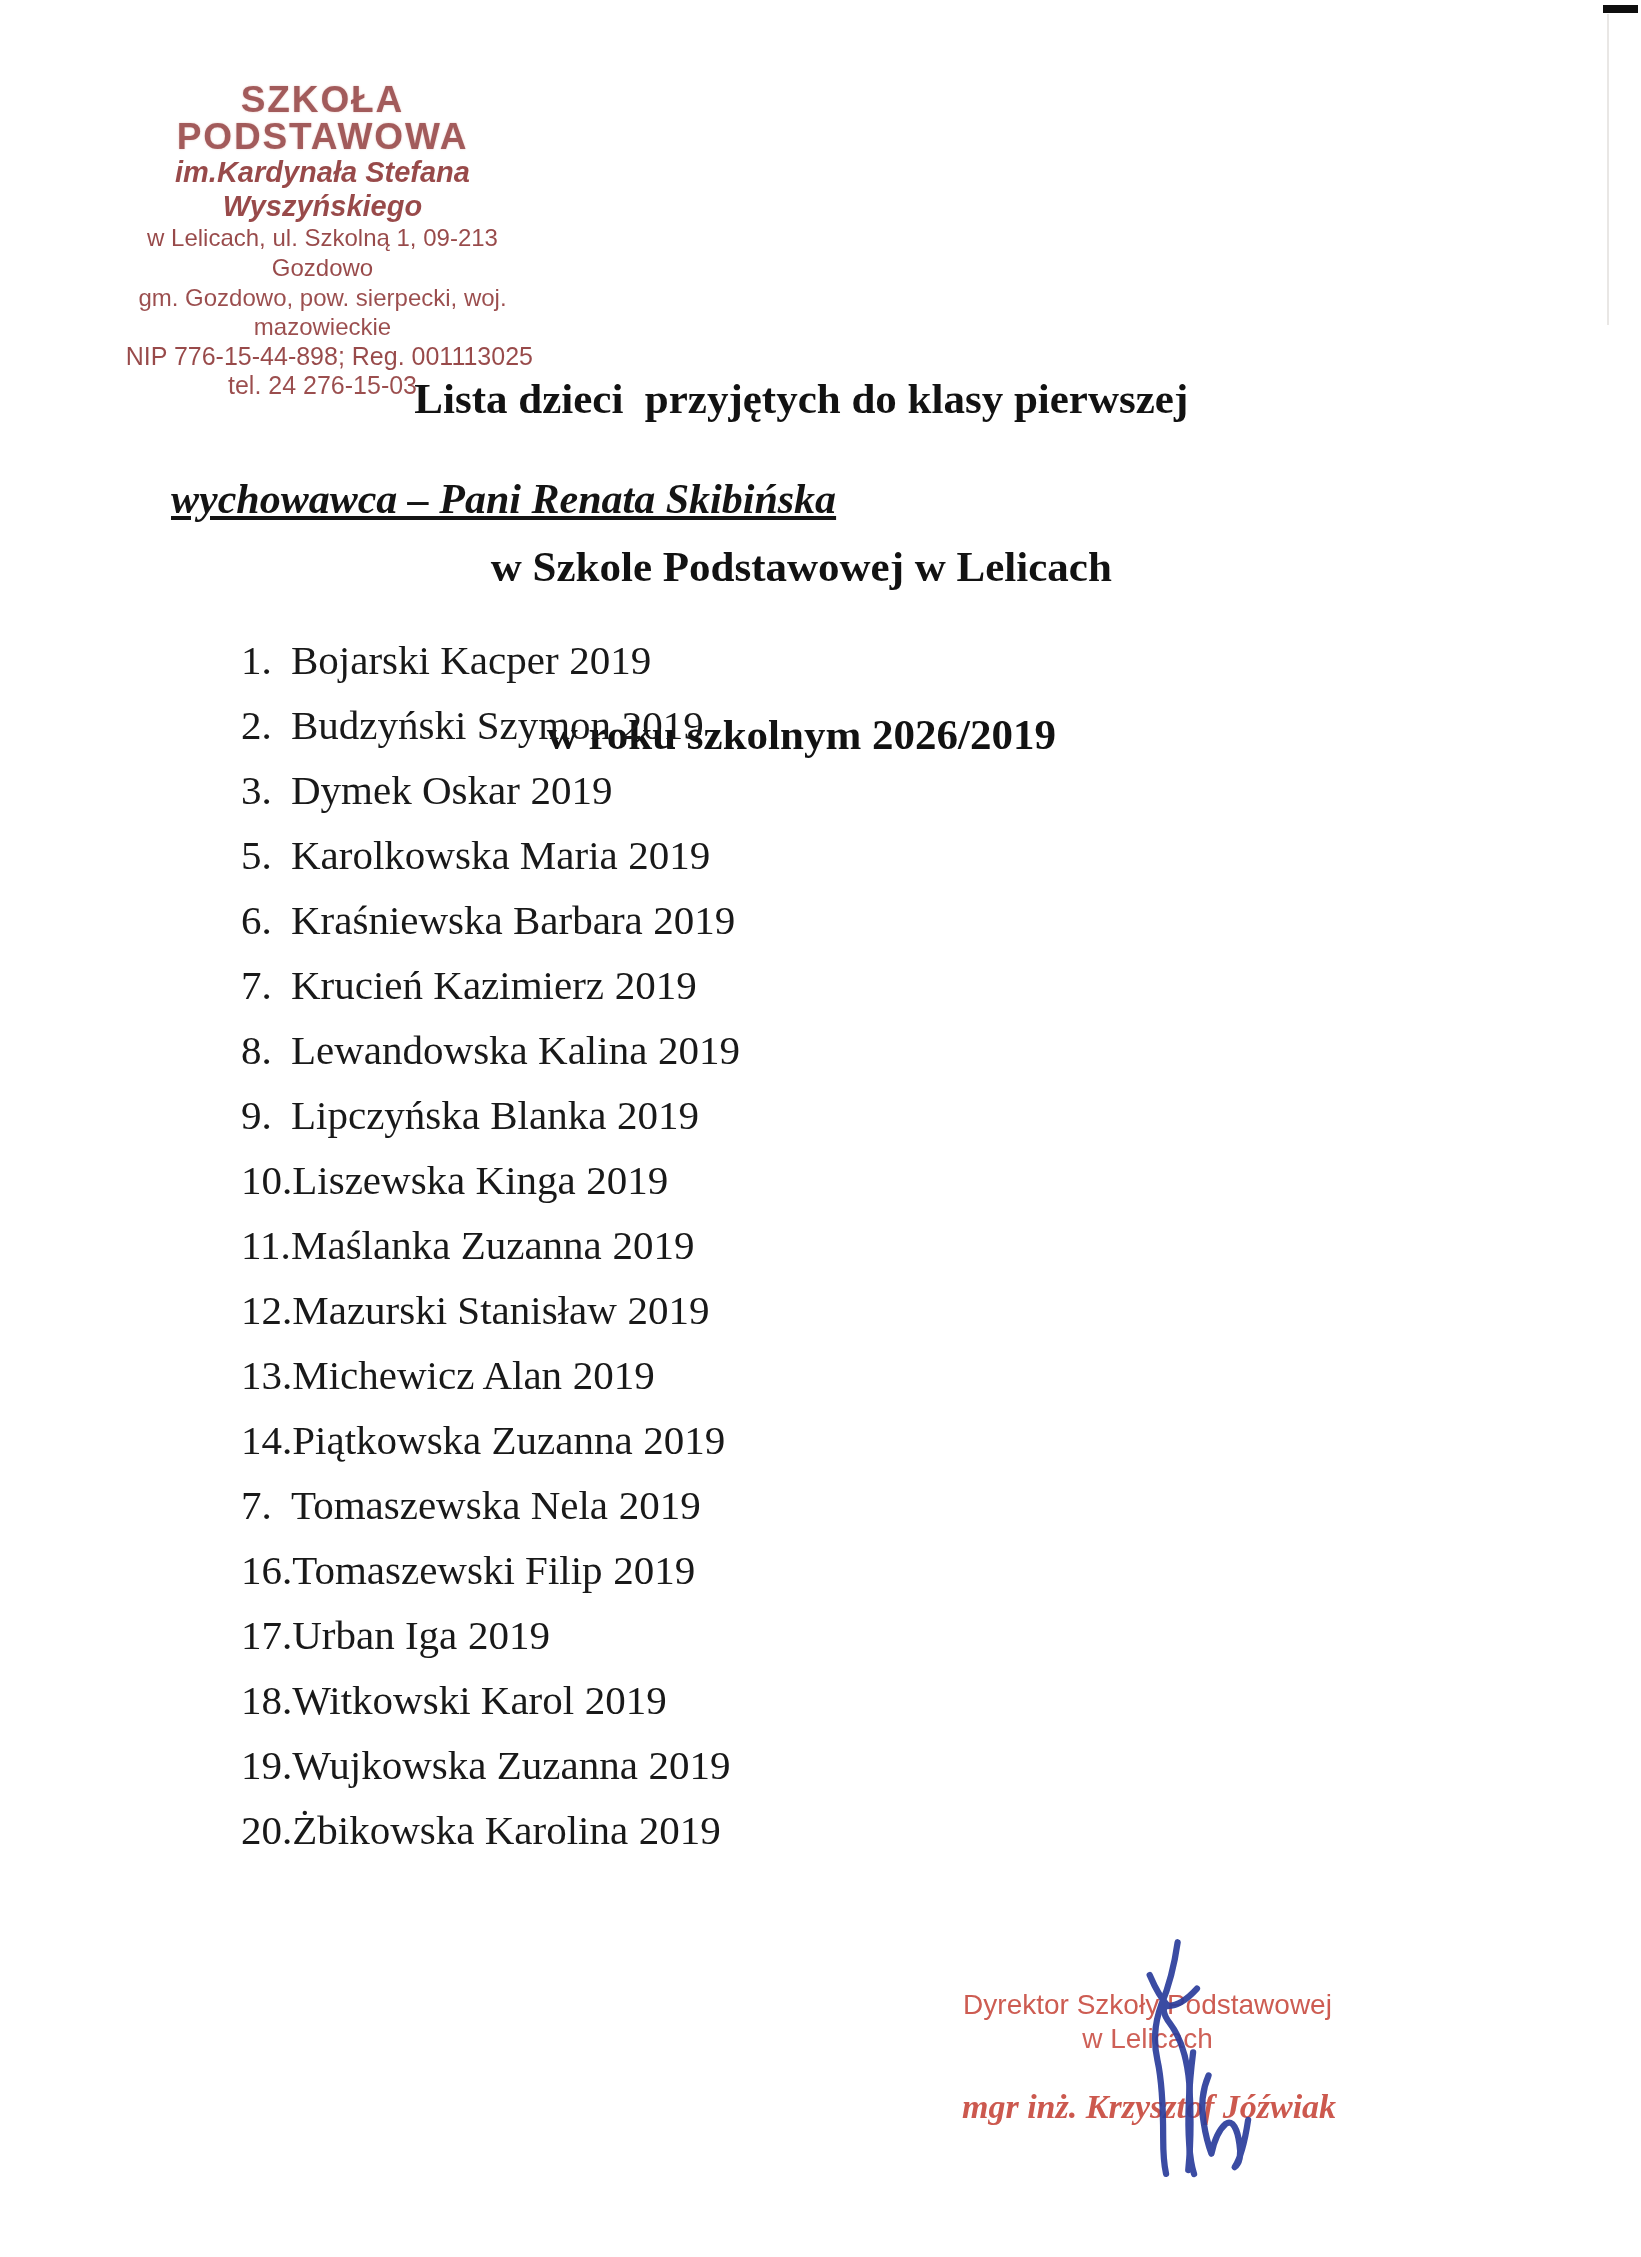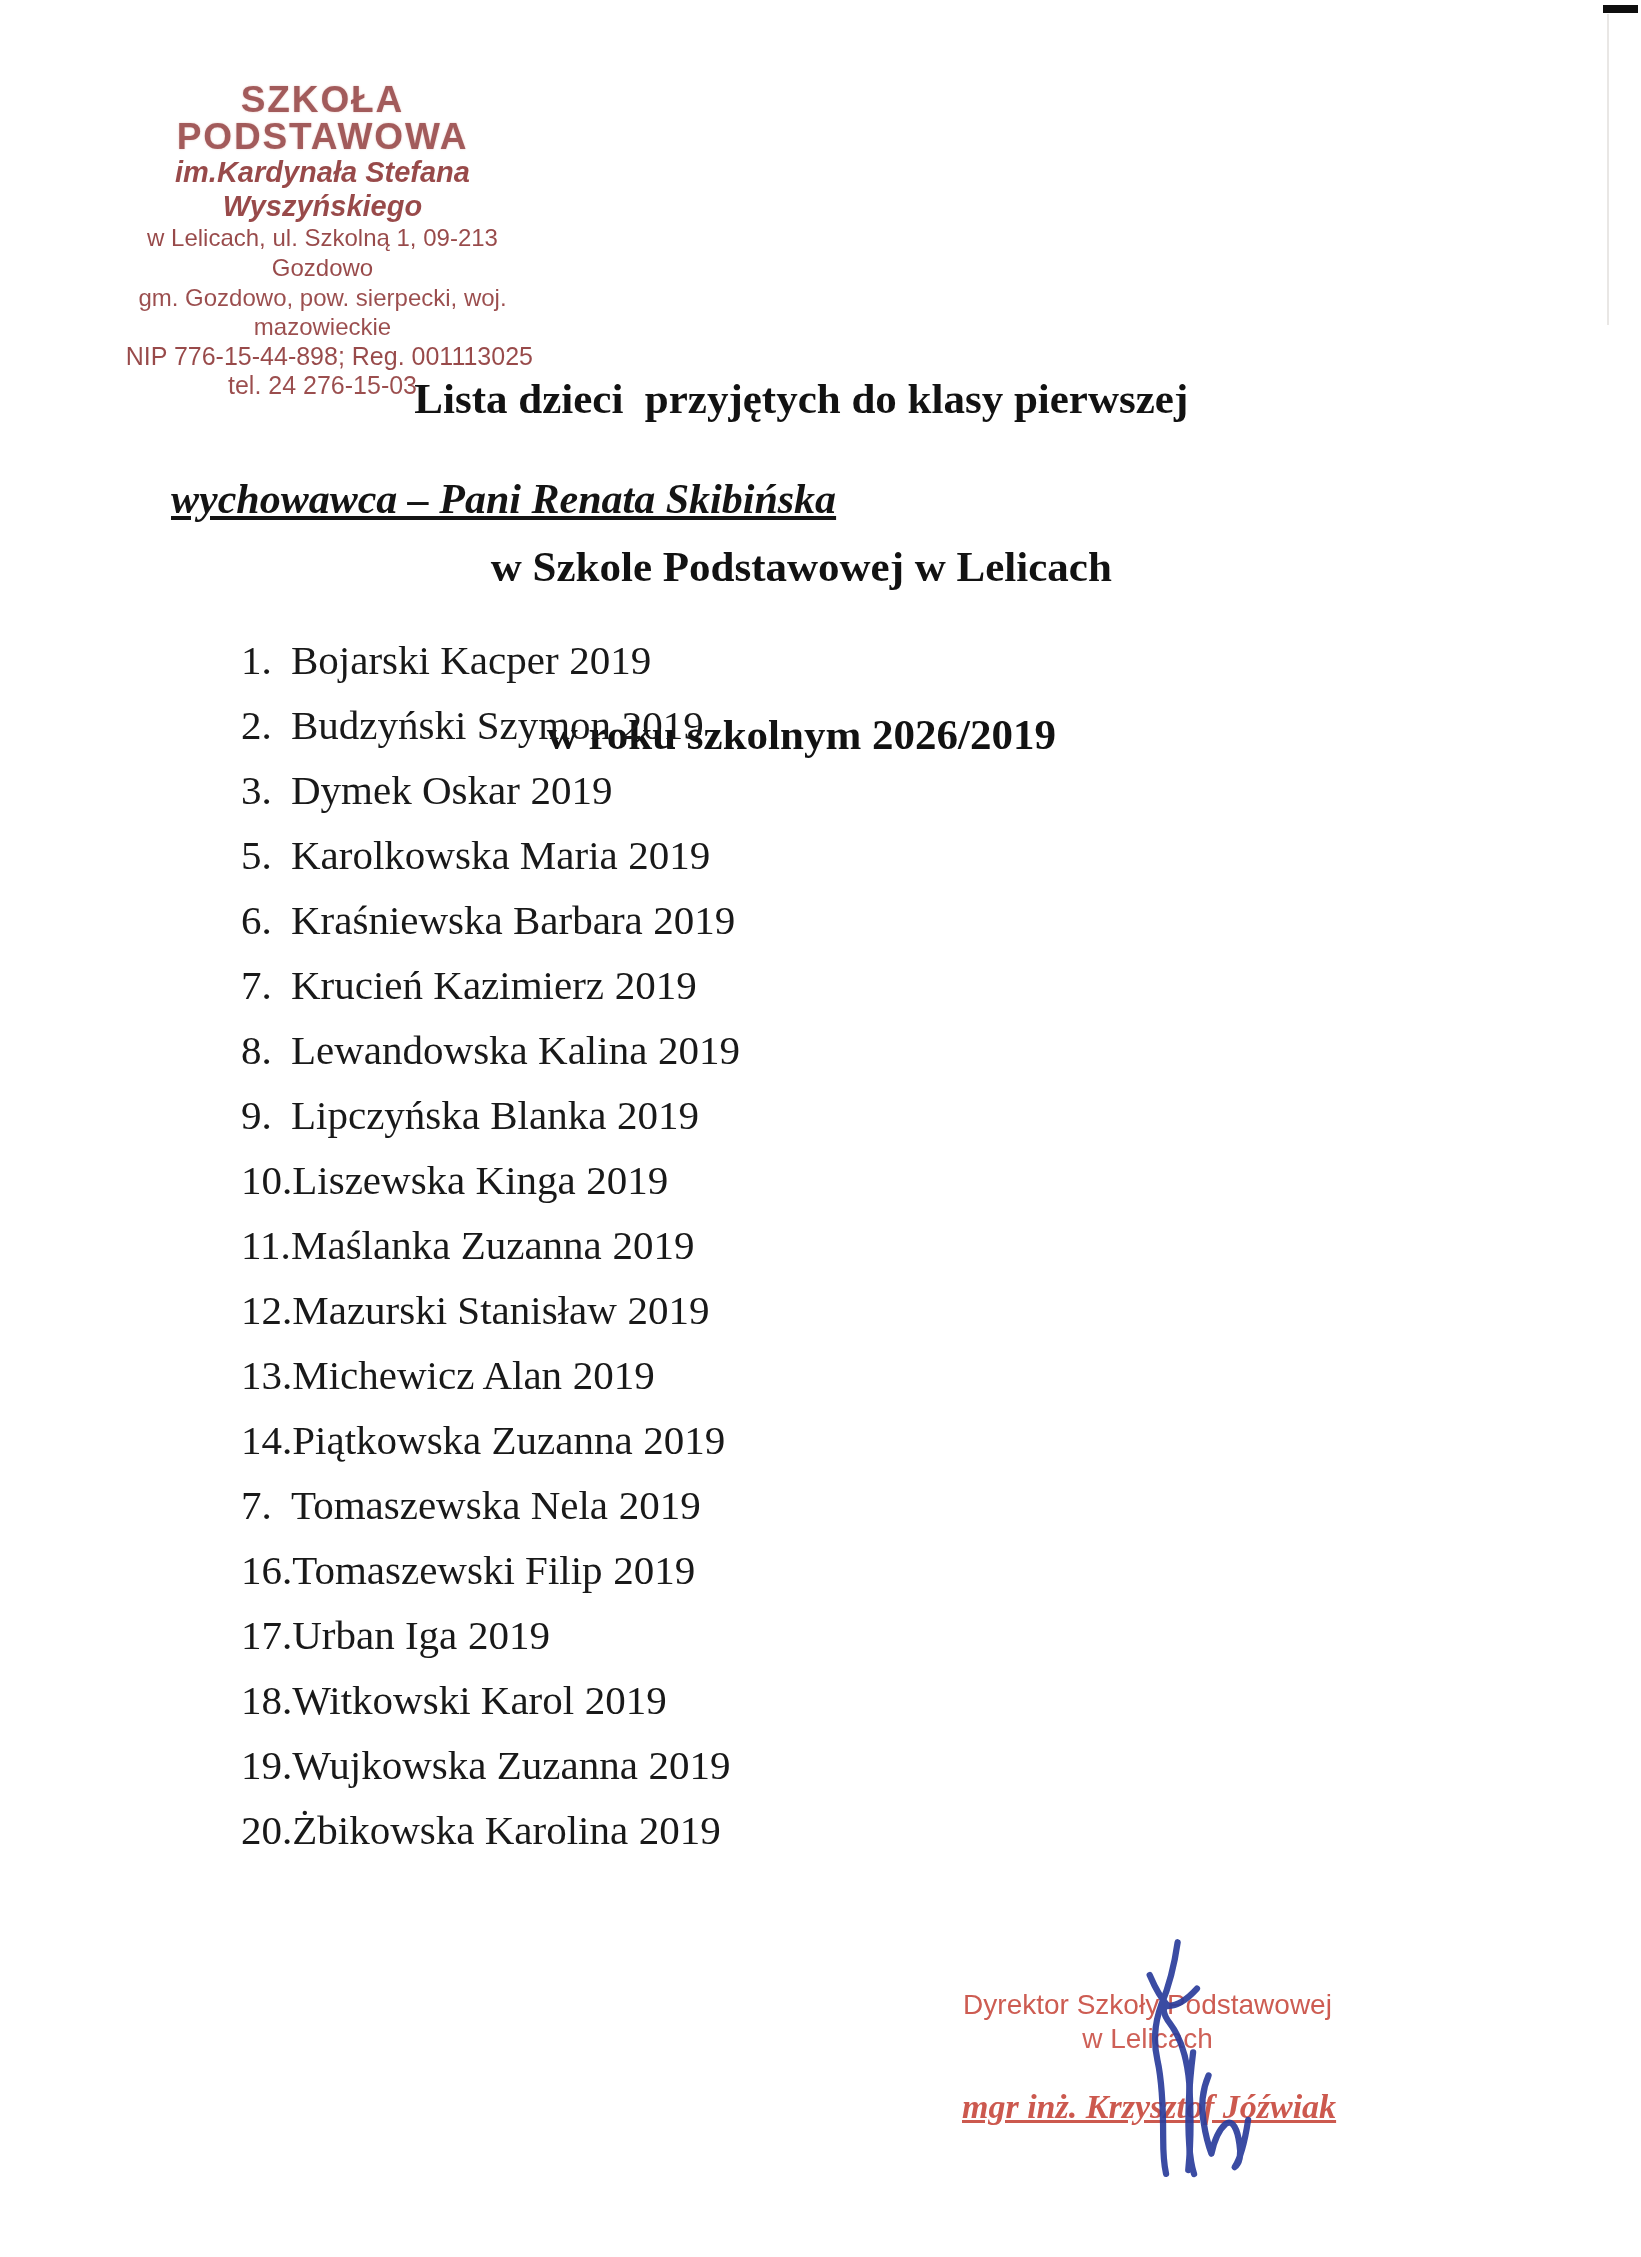--- a/index.html
+++ b/index.html
@@ -40,21 +40,21 @@
 
   
   .director{
     left:962px;top:1987px;width:371px;text-align:center;
     font-family:"Liberation Sans",sans-serif;color:#c84b40;
   }
   .d-title{font-size:28px;line-height:36px;opacity:.9;}
   .d-loc{font-size:28px;line-height:32px;opacity:.88;}
   .d-name{
     font-family:"Liberation Serif",serif;font-style:italic;font-weight:bold;
-    font-size:34px;line-height:39px;margin-top:32px;white-space:nowrap;opacity:.92;text-decoration:underline;
+    font-size:34px;line-height:39px;margin-top:32px;white-space:nowrap;opacity:.92;
   }
 
   
   .sig-svg{left:0;top:0;pointer-events:none;}
 
   
   .corner-bar{left:1603px;top:4.8px;width:35px;height:8.7px;background:#0e0e0e;}
   .edge-line{left:1607px;top:13.5px;width:1.9px;height:311px;background:#e9e7e5;}
 </style>
 </head>

